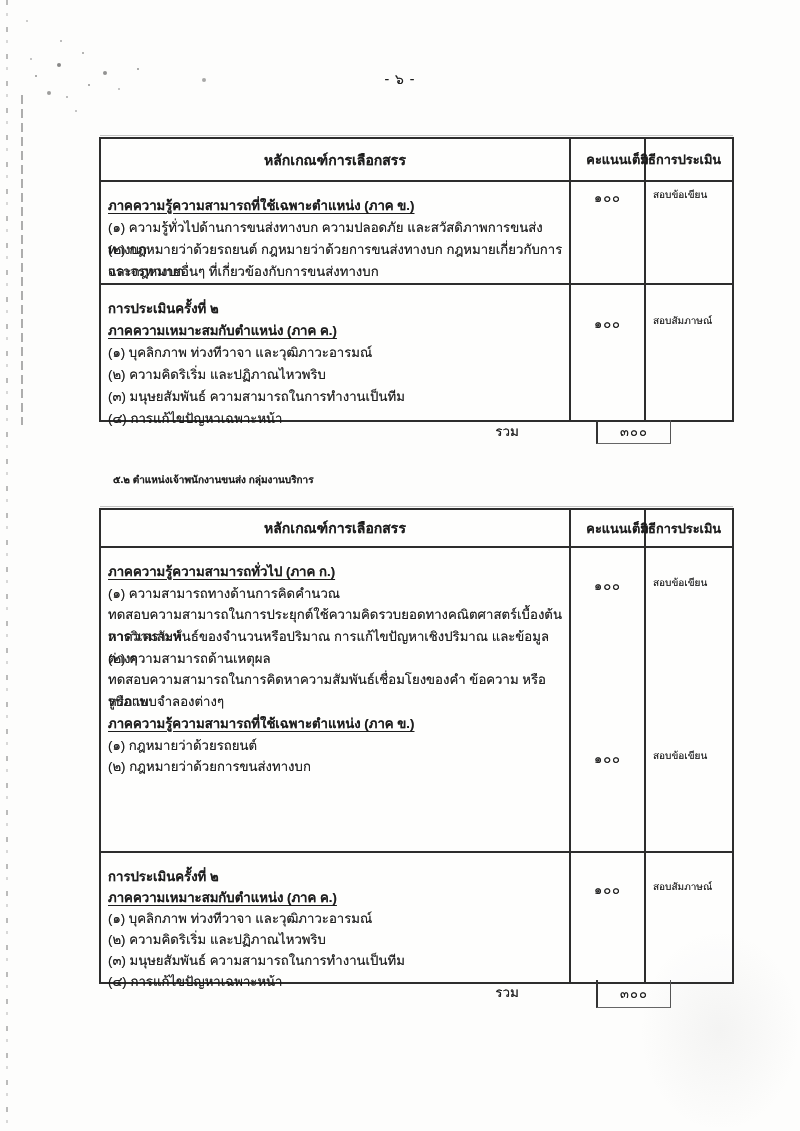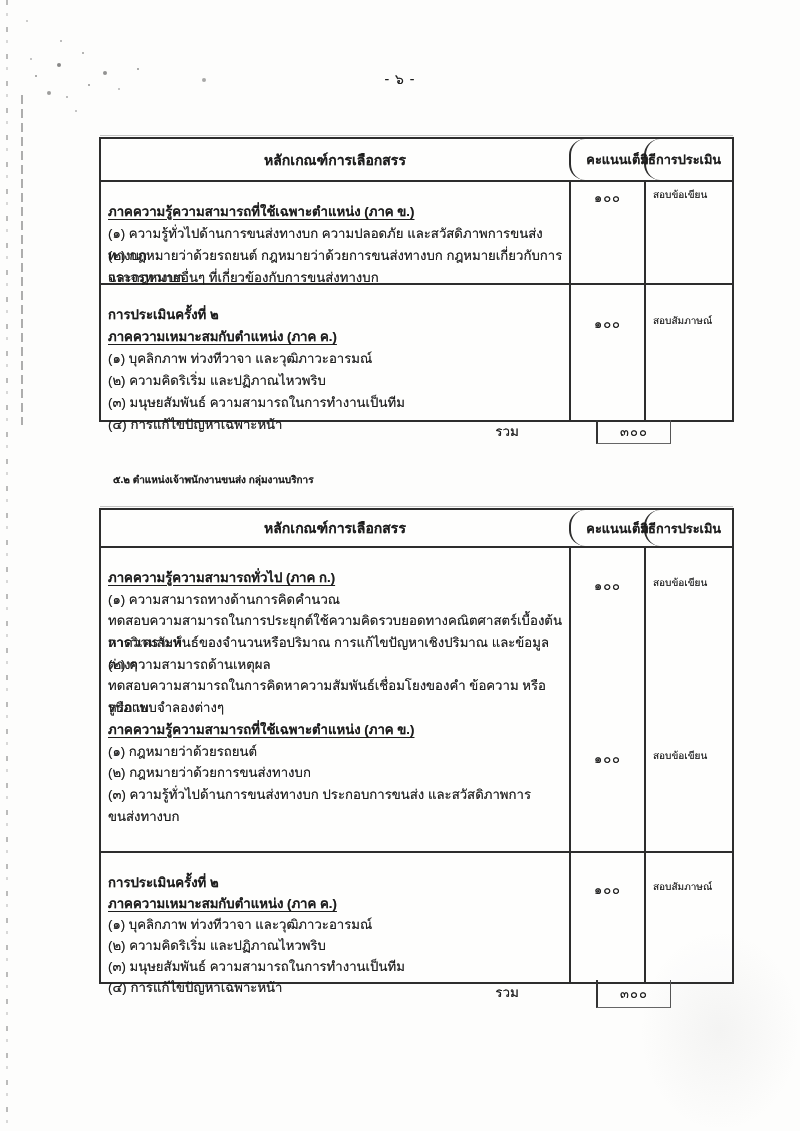--- a/index.html
+++ b/index.html
@@ -76,28 +76,28 @@
     content:"";position:absolute;left:-1px;right:-1px;top:-4px;height:1px;
     background:rgba(0,0,0,.22);
   }
   .t1{ top:137px; }
   .t2{ top:508px; }
 
   .hdr-row{ display:flex; border-bottom:2px solid #2d2d2d; }
   .t1 .hdr-row{ height:41px; }
   .t2 .hdr-row{ height:36px; }
   .hdr{ display:flex;align-items:center;justify-content:center;
-        font-weight:700;white-space:nowrap;border-radius:16px; }
+        font-weight:700;white-space:nowrap; }
   .hdr.main{ font-size:14px; }
   .hdr.small{ font-size:12.8px; }
 
   .row{ display:flex; }
   .row + .row{ border-top:2px solid #2d2d2d; }
 
-  .c-main{ width:468px;box-sizing:border-box;padding:19px 6px 0 7px; }
+  .c-main{ width:468px;box-sizing:border-box;padding:13px 6px 0 7px; }
   .c-score{ width:75px;box-sizing:border-box;border-left:2px solid #2d2d2d;position:relative;padding-left:20px; }
   .c-method{ width:72px;box-sizing:border-box;border-left:2px solid #2d2d2d;position:relative; }
   .hdr-row .c-main{ padding:0; }
 
   .ln{ font-size:13.2px; }
   .t1 .ln{ line-height:22px; height:22px; }
   .t2 .row1 .ln{ line-height:21.7px; height:21.7px; }
   .t2 .row2 .ln{ line-height:21px; height:21px; }
   .b{ font-weight:700; }
   .u{ text-decoration:underline; text-underline-offset:2.5px; text-decoration-thickness:1.2px; }
@@ -202,21 +202,20 @@
         <div class="ln"><span class="b u">ภาคความรู้ความสามารถทั่วไป (ภาค ก.)</span></div>
         <div class="ln">(๑) ความสามารถทางด้านการคิดคำนวณ</div>
         <div class="ln">ทดสอบความสามารถในการประยุกต์ใช้ความคิดรวบยอดทางคณิตศาสตร์เบื้องต้น การวิเคราะห์</div>
         <div class="ln">หาความสัมพันธ์ของจำนวนหรือปริมาณ การแก้ไขปัญหาเชิงปริมาณ และข้อมูลต่างๆ</div>
         <div class="ln">(๒) ความสามารถด้านเหตุผล</div>
         <div class="ln">ทดสอบความสามารถในการคิดหาความสัมพันธ์เชื่อมโยงของคำ ข้อความ หรือรูปภาพ</div>
         <div class="ln">หรือแบบจำลองต่างๆ</div>
         <div class="ln"><span class="b u">ภาคความรู้ความสามารถที่ใช้เฉพาะตำแหน่ง (ภาค ข.)</span></div>
         <div class="ln">(๑) กฎหมายว่าด้วยรถยนต์</div>
         <div class="ln">(๒) กฎหมายว่าด้วยการขนส่งทางบก</div>
-        <div class="ln">(๓) ความรู้ทั่วไปด้านการขนส่งทางบก ประกอบการขนส่ง และสวัสดิภาพการขนส่งทางบก</div>
       </div>
       <div class="c-score">
         <span class="score" style="top:27px">๑๐๐</span>
         <span class="score" style="top:200px">๑๐๐</span>
       </div>
       <div class="c-method">
         <span class="method" style="top:27px">สอบข้อเขียน</span>
         <span class="method" style="top:200px">สอบข้อเขียน</span>
       </div>
     </div>

